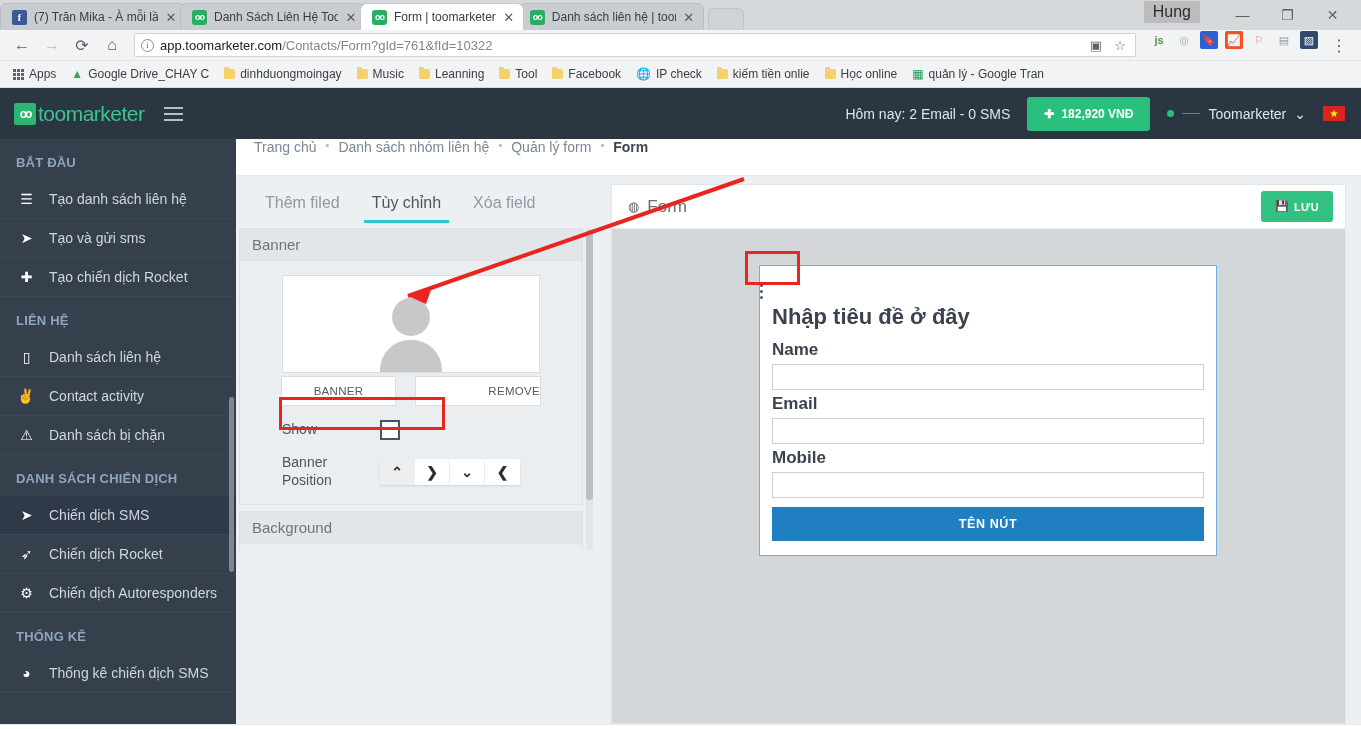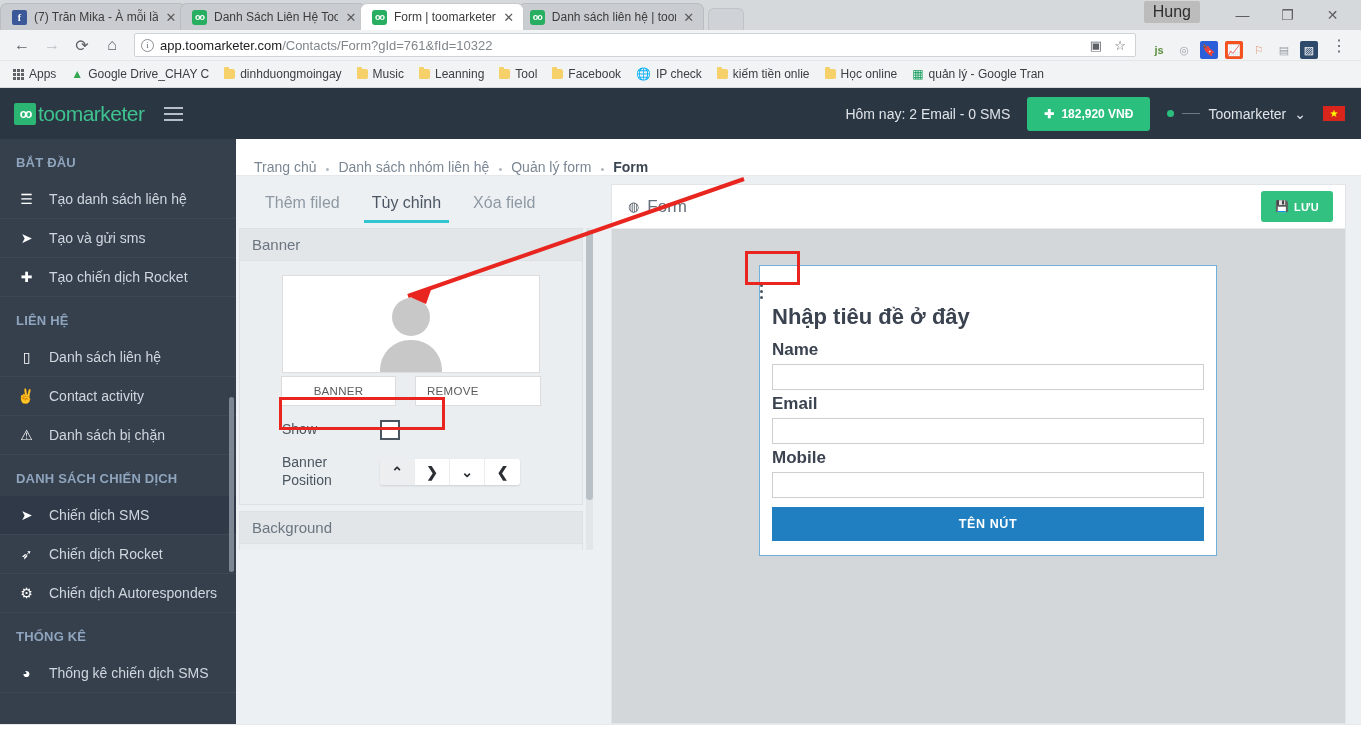--- a/index.html
+++ b/index.html
@@ -70,21 +70,21 @@
     padding: 0 6px; margin: 0 6px; gap: 6px;
   }
   .omni-info {
     width: 13px; height: 13px; border: 1px solid #8a8f94; border-radius: 50%;
     font-size: 9px; display: flex; align-items: center; justify-content: center;
     color: #6b7075; flex: 0 0 13px; font-family: "Liberation Serif", serif;
   }
   .omni-url { font-size: 13px; color: #202124; flex: 1; white-space: nowrap; overflow: hidden; }
   .omni-url .dim { color: #80868b; }
   .omni-icon { width: 18px; height: 18px; display: flex; align-items: center; justify-content: center; font-size: 13px; color: #5f6368; }
-  .ext-icons { display: flex; align-items: flex-end; gap: 7px; padding-left: 6px; }
+  .ext-icons { display: flex; align-items: flex-start; gap: 7px; padding-left: 6px; }
   .ext { width: 18px; height: 18px; display: flex; align-items: center; justify-content: center; font-size: 11px; border-radius: 2px; }
 
   .bookmarks-bar {
     height: 27px; background: #f1f3f4; display: flex; align-items: center;
     padding: 0 7px; gap: 3px; border-bottom: 1px solid #d8dadc; overflow: hidden;
   }
   .bm {
     display: flex; align-items: center; gap: 5px; padding: 3px 6px;
     font-size: 12px; color: #3c4043; white-space: nowrap; border-radius: 2px;
   }
@@ -149,21 +149,21 @@
   .side-ico { width: 19px; flex: 0 0 19px; text-align: center; font-size: 14px; color: #fff; }
 
   .sidebar-scroll {
     position: absolute; right: 2px; top: 258px; width: 5px; height: 175px;
     background: #7d8794; border-radius: 3px;
   }
 
   
   .content { flex: 1; display: flex; flex-direction: column; background: #edf0f2; position: relative; }
   .breadcrumb {
-    height: 37px; background: #fff; display: flex; align-items: flex-end;
+    height: 37px; background: #fff; display: flex; align-items: flex-start;
     gap: 9px; padding-left: 18px; font-size: 14px; color: #7b8794;
     border-bottom: 1px solid #e6e9eb;
   }
   .breadcrumb .sep { color: #aeb6bd; font-size: 11px; }
   .breadcrumb .cur { color: #3c4652; font-weight: bold; }
 
   .work { flex: 1; display: flex; padding: 8px 15px 0 3px; gap: 16px; overflow: hidden; }
 
   
   .left-panel { width: 356px; flex: 0 0 356px; position: relative; }
@@ -208,21 +208,21 @@
   .avatar-ph .body {
     position: absolute; top: 42px; left: 0; width: 62px; height: 40px;
     background: #c8c8c8; border-radius: 30px 30px 0 0;
   }
   .btn-row { display: flex; gap: 3px; width: 260px; margin: 3px auto 0; }
   .ghost-btn {
     flex: 1; background: #fff; border: 1px solid #dcdcdc; font-size: 11.5px;
     color: #5a5a5a; padding: 8px 0; text-align: center; letter-spacing: .3px;
   }
   .ghost-btn.left { text-align: center; }
-  .ghost-btn.right { text-align: left; padding-left: 11px; margin-left: 16px; }
+  .ghost-btn.right { text-align: right; padding-left: 11px; margin-left: 16px; }
   .redbox {
     position: absolute; border: 3px solid #e8251f; pointer-events: none;
   }
   .opt-row { display: flex; align-items: center; padding: 14px 0 0 42px; }
   .opt-label { font-size: 14px; color: #4a5560; width: 98px; line-height: 1.28; }
   .checkbox-sq {
     width: 20px; height: 20px; border: 2px solid #4a5560; background: #fff;
   }
   .posbtns { display: flex; border-radius: 3px; overflow: hidden; box-shadow: 0 1px 2px rgba(0,0,0,.12); }
   .posbtn {

